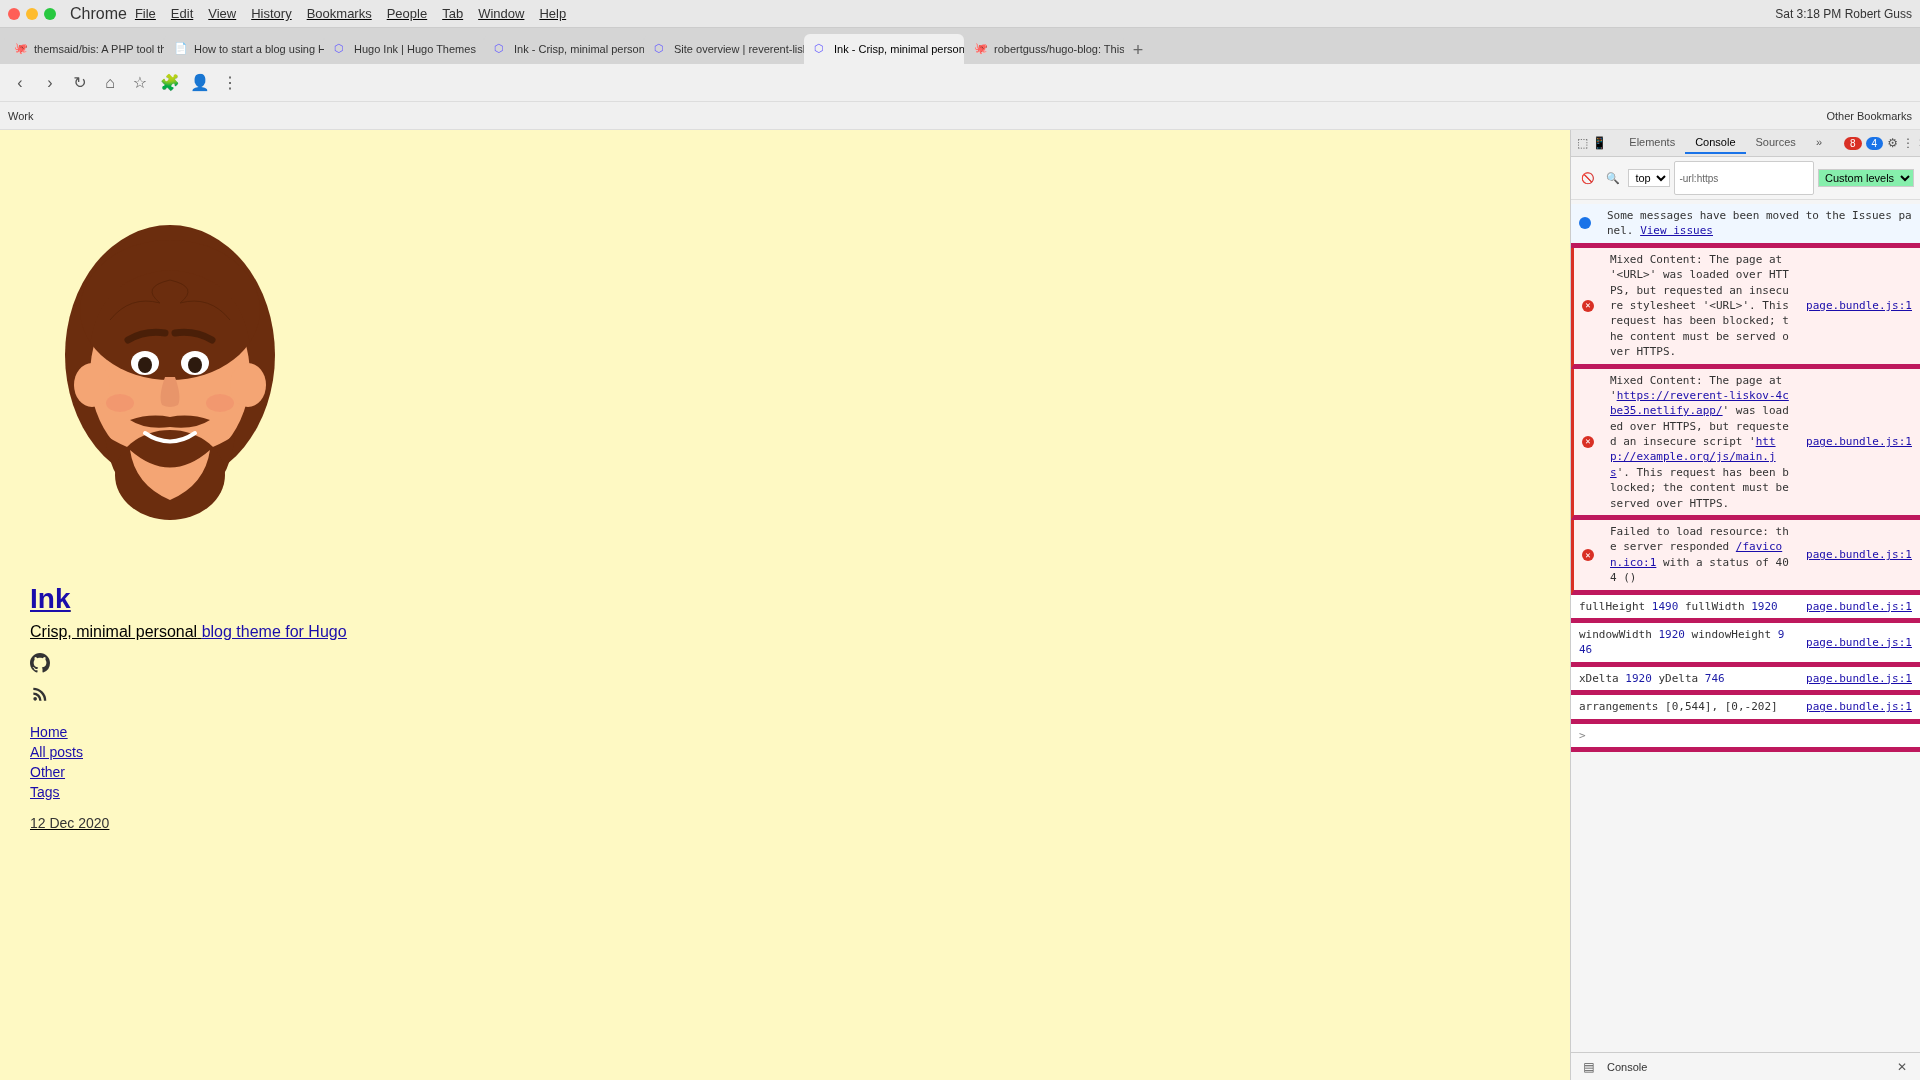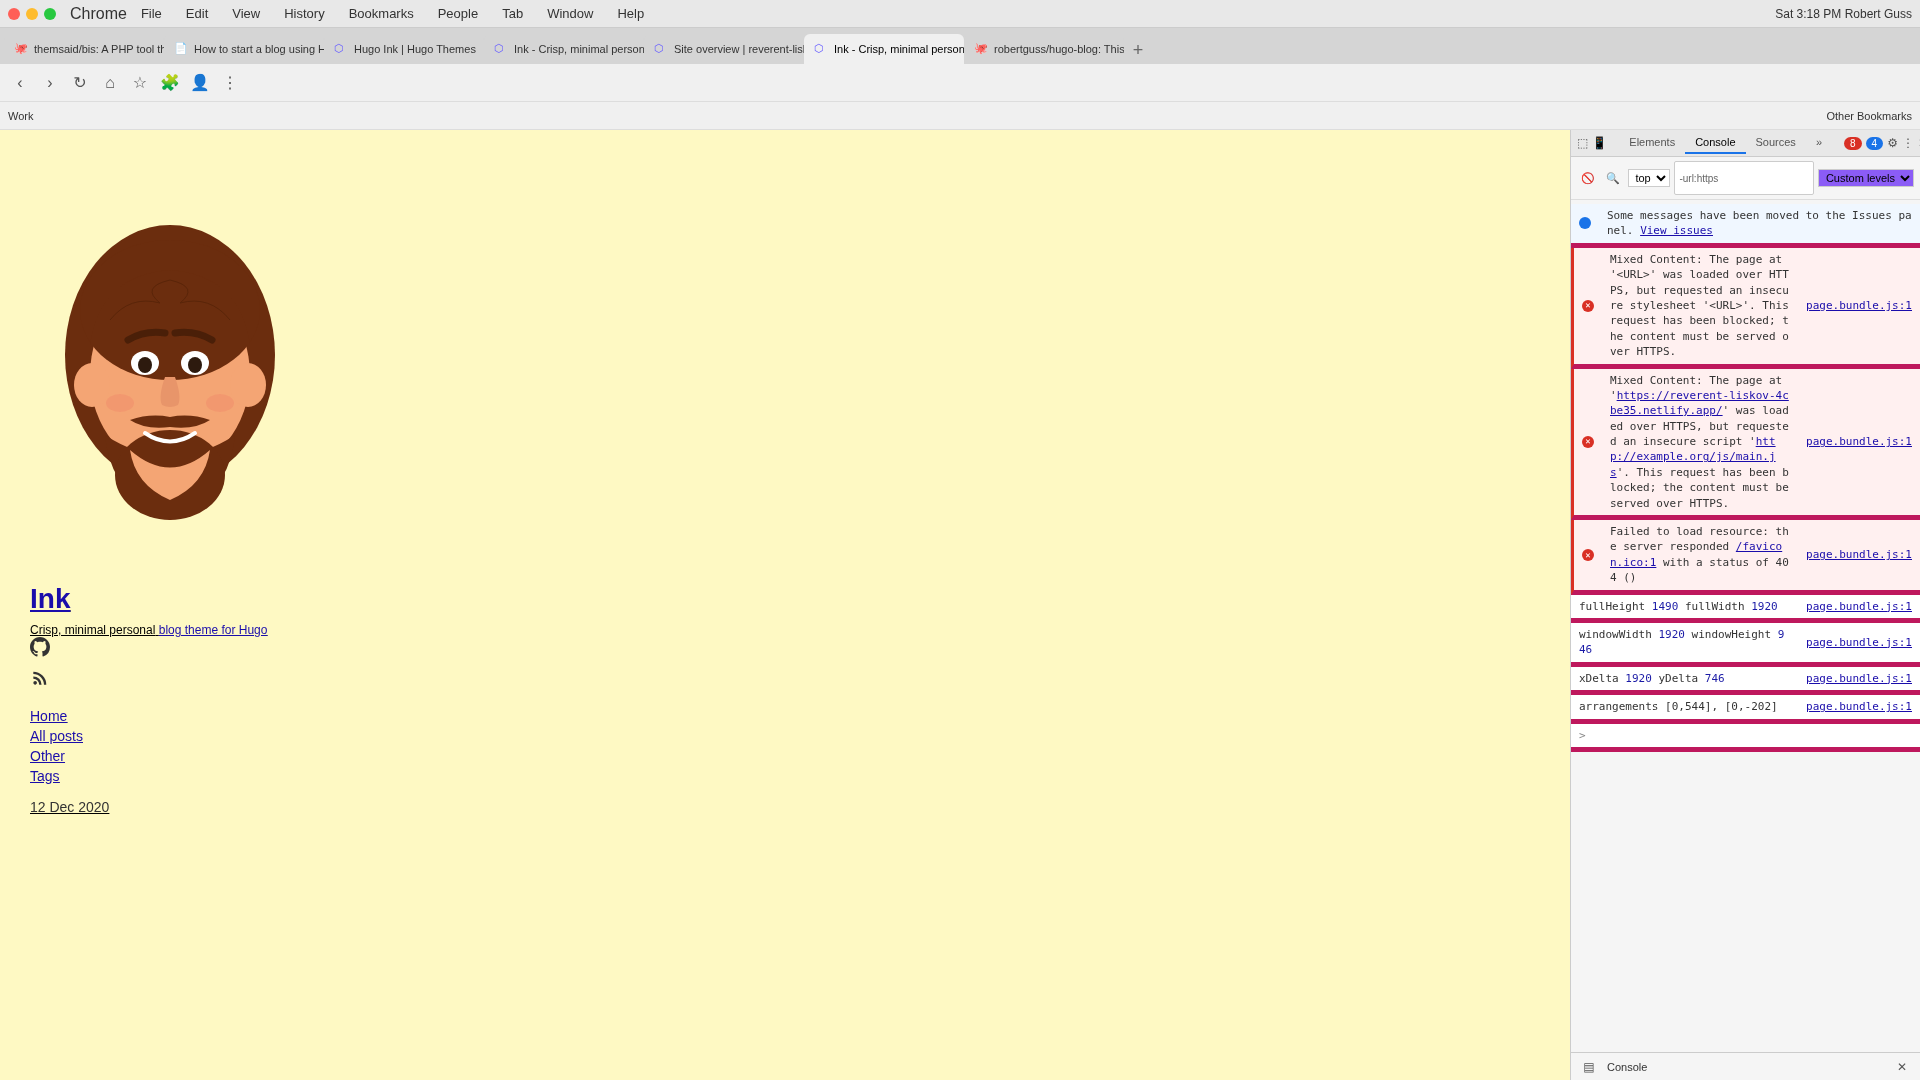--- a/index.html
+++ b/index.html
@@ -15,21 +15,21 @@
       gap: 6px;
       border-bottom: 1px solid #ccc;
       flex-shrink: 0;
     }
     .traffic-lights { display: flex; gap: 6px; }
     .tl { width: 12px; height: 12px; border-radius: 50%; }
     .tl-red { background: #ff5f57; }
     .tl-yellow { background: #febc2e; }
     .tl-green { background: #28c840; }
     .titlebar-title { font-size: 16px; color: #333; margin-left: 8px; font-weight: 500; }
-    .titlebar-menu { display: flex; gap: 24px; margin-left: 8px; }
+    .titlebar-menu { display: flex; gap: 15px; margin-left: 2px; text-decoration: underline; }
     .titlebar-menu span { font-size: 13px; color: #333; }
     .titlebar-right { margin-left: auto; display: flex; align-items: center; gap: 8px; font-size: 12px; color: #333; }
 
     
     .tabbar {
       background: #d5d5d5;
       height: 36px;
       display: flex;
       align-items: flex-end;
       padding: 0 4px;
@@ -118,22 +118,23 @@
     .page-title {
       font-size: 28px;
       font-weight: bold;
       color: #1a0dab;
       text-decoration: underline;
       cursor: pointer;
       margin-bottom: 8px;
       display: block;
     }
     .page-desc {
-      font-size: 12px;
+      font-size: 16px;
       color: #000;
+      margin-bottom: 12px;
     }
     .page-desc a {
       color: #1a0dab;
       text-decoration: underline;
     }
     .social-list { list-style: none; margin-bottom: 14px; }
     .social-list li { margin-bottom: 6px; }
     .social-icon { font-size: 18px; color: #333; }
     .nav-list { list-style: none; margin-bottom: 14px; }
     .nav-list li { margin-bottom: 2px; }
@@ -446,21 +447,21 @@
 
     <div class="devtools-toolbar">
       <div class="dt-btn">🚫</div>
       <div class="dt-btn">🔍</div>
       <select style="font-size:11px;padding:1px 2px;border:1px solid #ccc;background:#fff;">
         <option>top</option>
       </select>
       <div style="flex:1; display:flex; align-items:center; background:#fff; border:1px solid #ccc; border-radius:2px; padding:16px 4px; height:18px;">
         <span style="font-size:10px;color:#666;">-url:https</span>
       </div>
-      <select style="font-size:11px;padding:1px 2px;border:1px solid #ccc;background:#8b5cf6;text-align:right;">
+      <select style="font-size:11px;padding:1px 2px;border:1px solid #ccc;background:#86efac;">
         <option>Custom levels</option>
       </select>
     </div>
 
     <div class="devtools-content">
 
       <div class="console-msg info">
         <span class="info-circle"></span>
         <span class="msg-text">
           Some messages have been moved to the Issues panel. <a>View issues</a>

